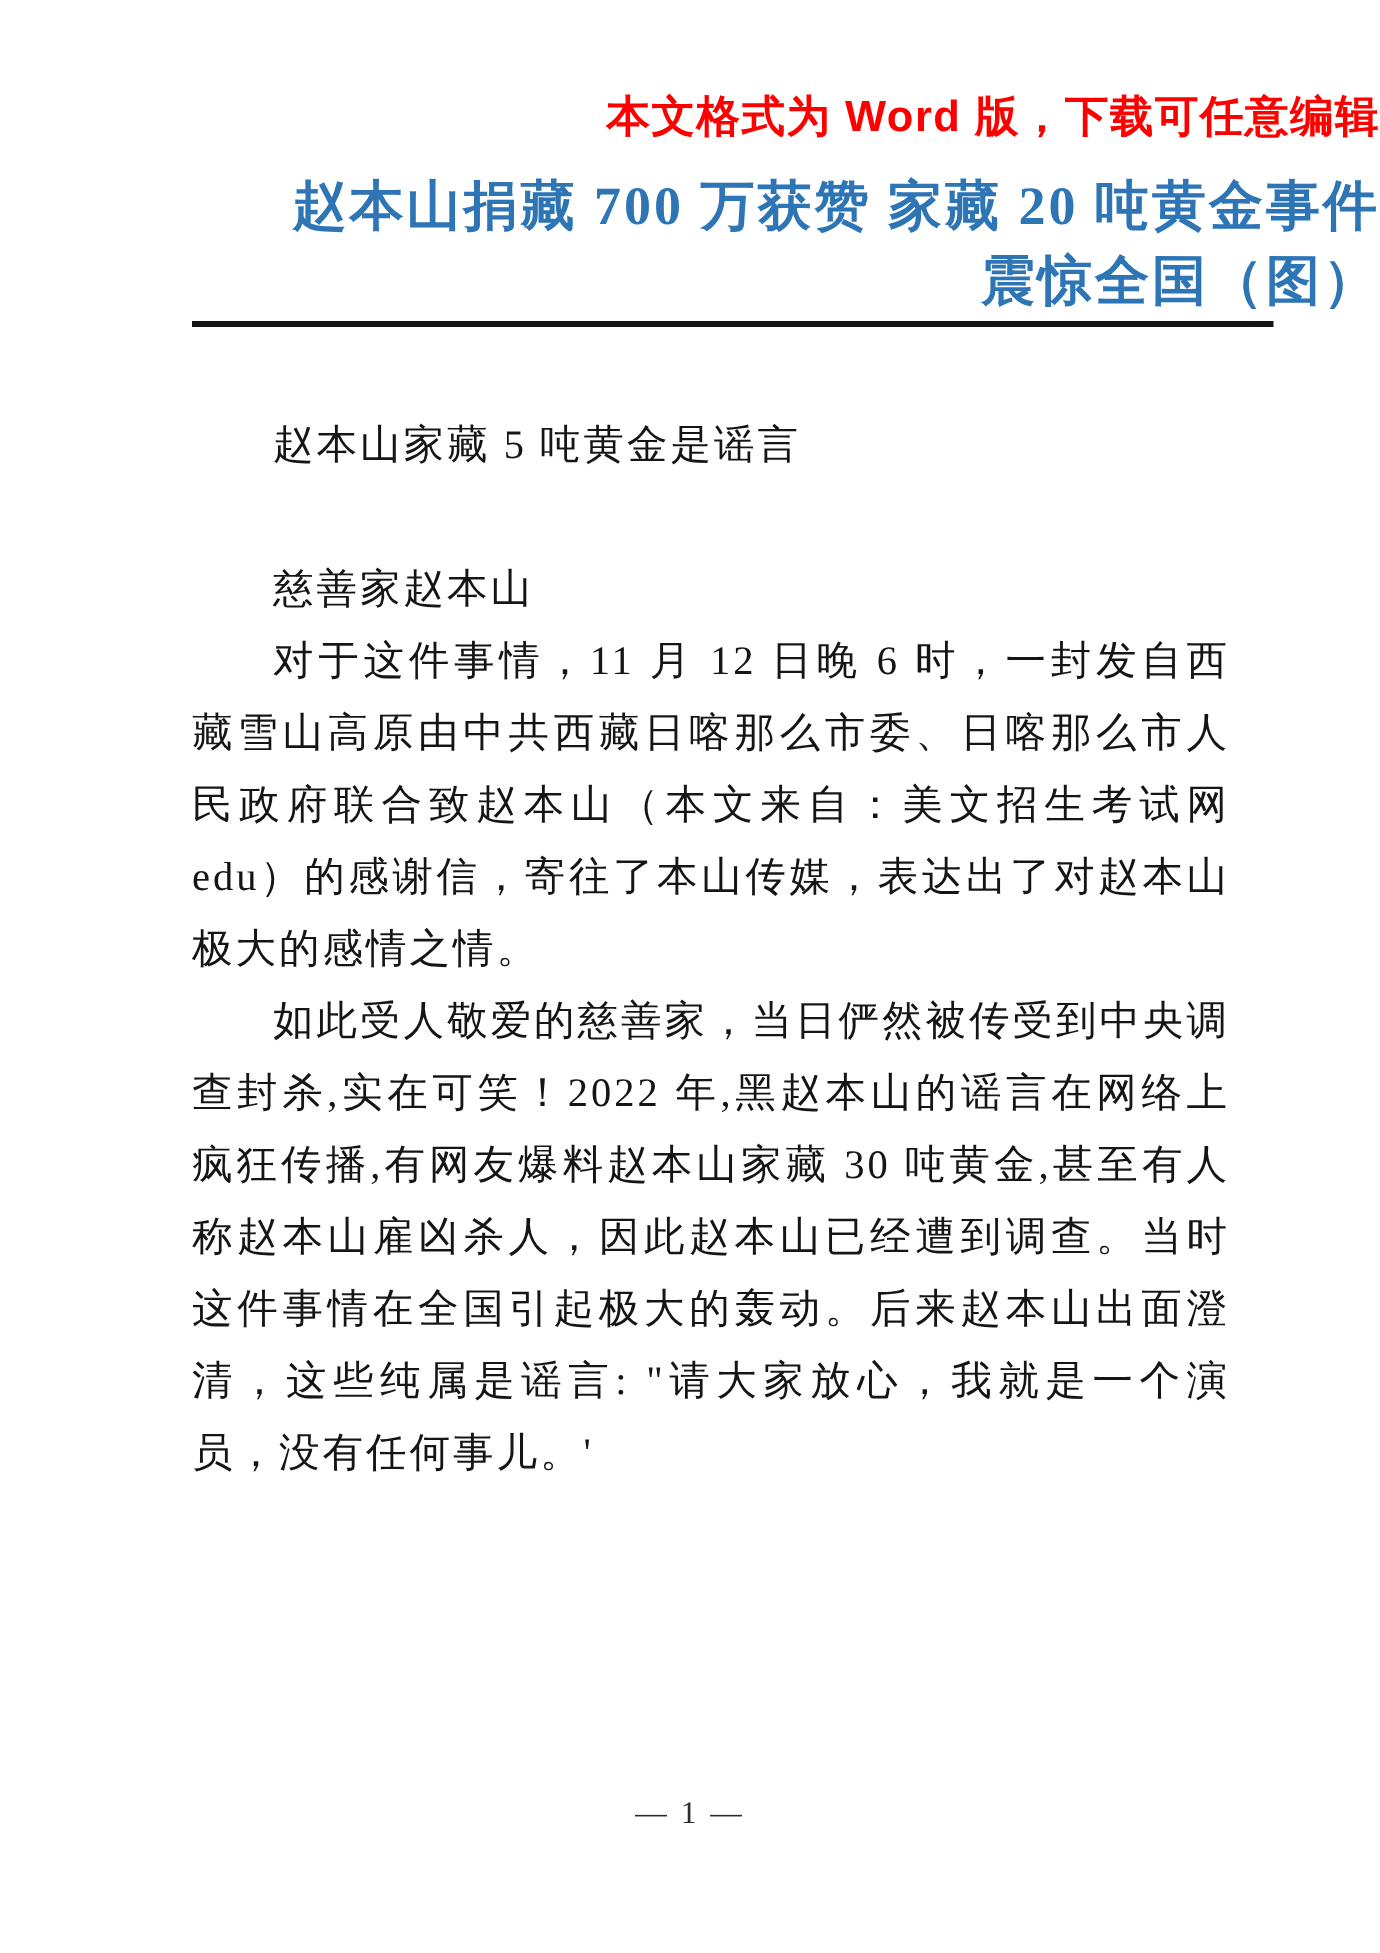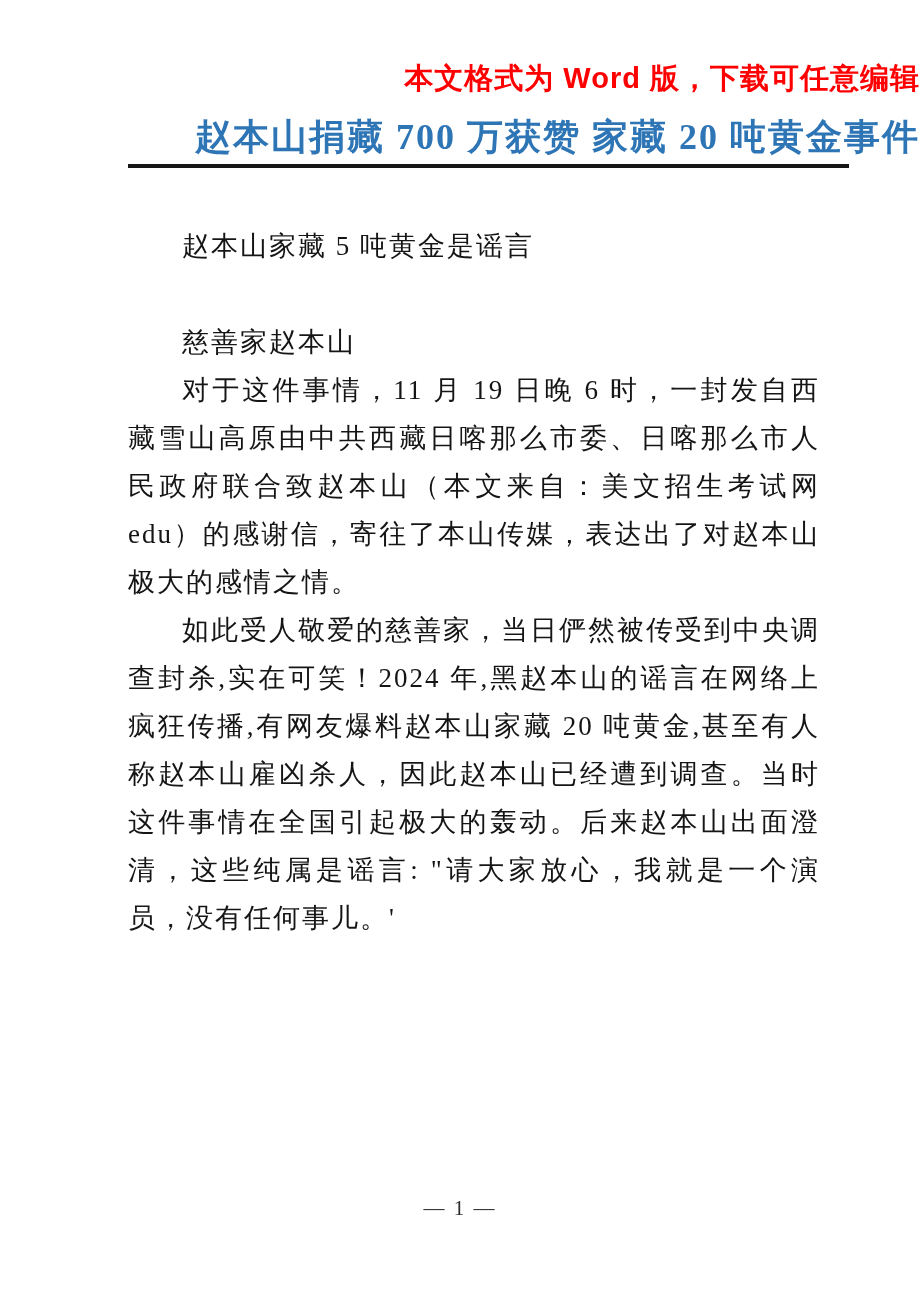--- a/index.html
+++ b/index.html
@@ -71,34 +71,35 @@
 </style>
 </head>
 <body>
 
 <div class="page">
 
   <div class="notice">本文格式为 Word 版，下载可任意编辑</div>
 
   <div class="doc-title">
     <div>赵本山捐藏 700 万获赞 家藏 20 吨黄金事件</div>
+    <div>震惊全国（图）</div>
   </div>
 
   <div class="title-divider"></div>
 
   <div class="body-col">
 
     <div class="gap-line"></div>
 
     <p class="para">赵本山家藏 5 吨黄金是谣言</p>
 
     <div class="gap-line"></div>
 
     <p class="para">慈善家赵本山</p>
 
-    <p class="para">对于这件事情，11 月 19 日晚 6 时，一封发自西藏雪山高原由中共西藏日喀那么市委、日喀那么市人民政府联合致赵本山（本文来自：美文招生考试网 edu）的感谢信，寄往了本山传媒，表达出了对赵本山极大的感情之情。</p>
+    <p class="para">对于这件事情，11 月 12 日晚 6 时，一封发自西藏雪山高原由中共西藏日喀那么市委、日喀那么市人民政府联合致赵本山（本文来自：美文招生考试网 edu）的感谢信，寄往了本山传媒，表达出了对赵本山极大的感情之情。</p>
 
-    <p class="para">如此受人敬爱的慈善家，当日俨然被传受到中央调查封杀,实在可笑！2024 年,黑赵本山的谣言在网络上疯狂传播,有网友爆料赵本山家藏 20 吨黄金,甚至有人称赵本山雇凶杀人，因此赵本山已经遭到调查。当时这件事情在全国引起极大的轰动。后来赵本山出面澄清，这些纯属是谣言: "请大家放心，我就是一个演员，没有任何事儿。'</p>
+    <p class="para">如此受人敬爱的慈善家，当日俨然被传受到中央调查封杀,实在可笑！2022 年,黑赵本山的谣言在网络上疯狂传播,有网友爆料赵本山家藏 30 吨黄金,甚至有人称赵本山雇凶杀人，因此赵本山已经遭到调查。当时这件事情在全国引起极大的轰动。后来赵本山出面澄清，这些纯属是谣言: "请大家放心，我就是一个演员，没有任何事儿。'</p>
   </div>
 
   <div class="footer">— 1 —</div>
 
 </div>
 
 </body></html>

